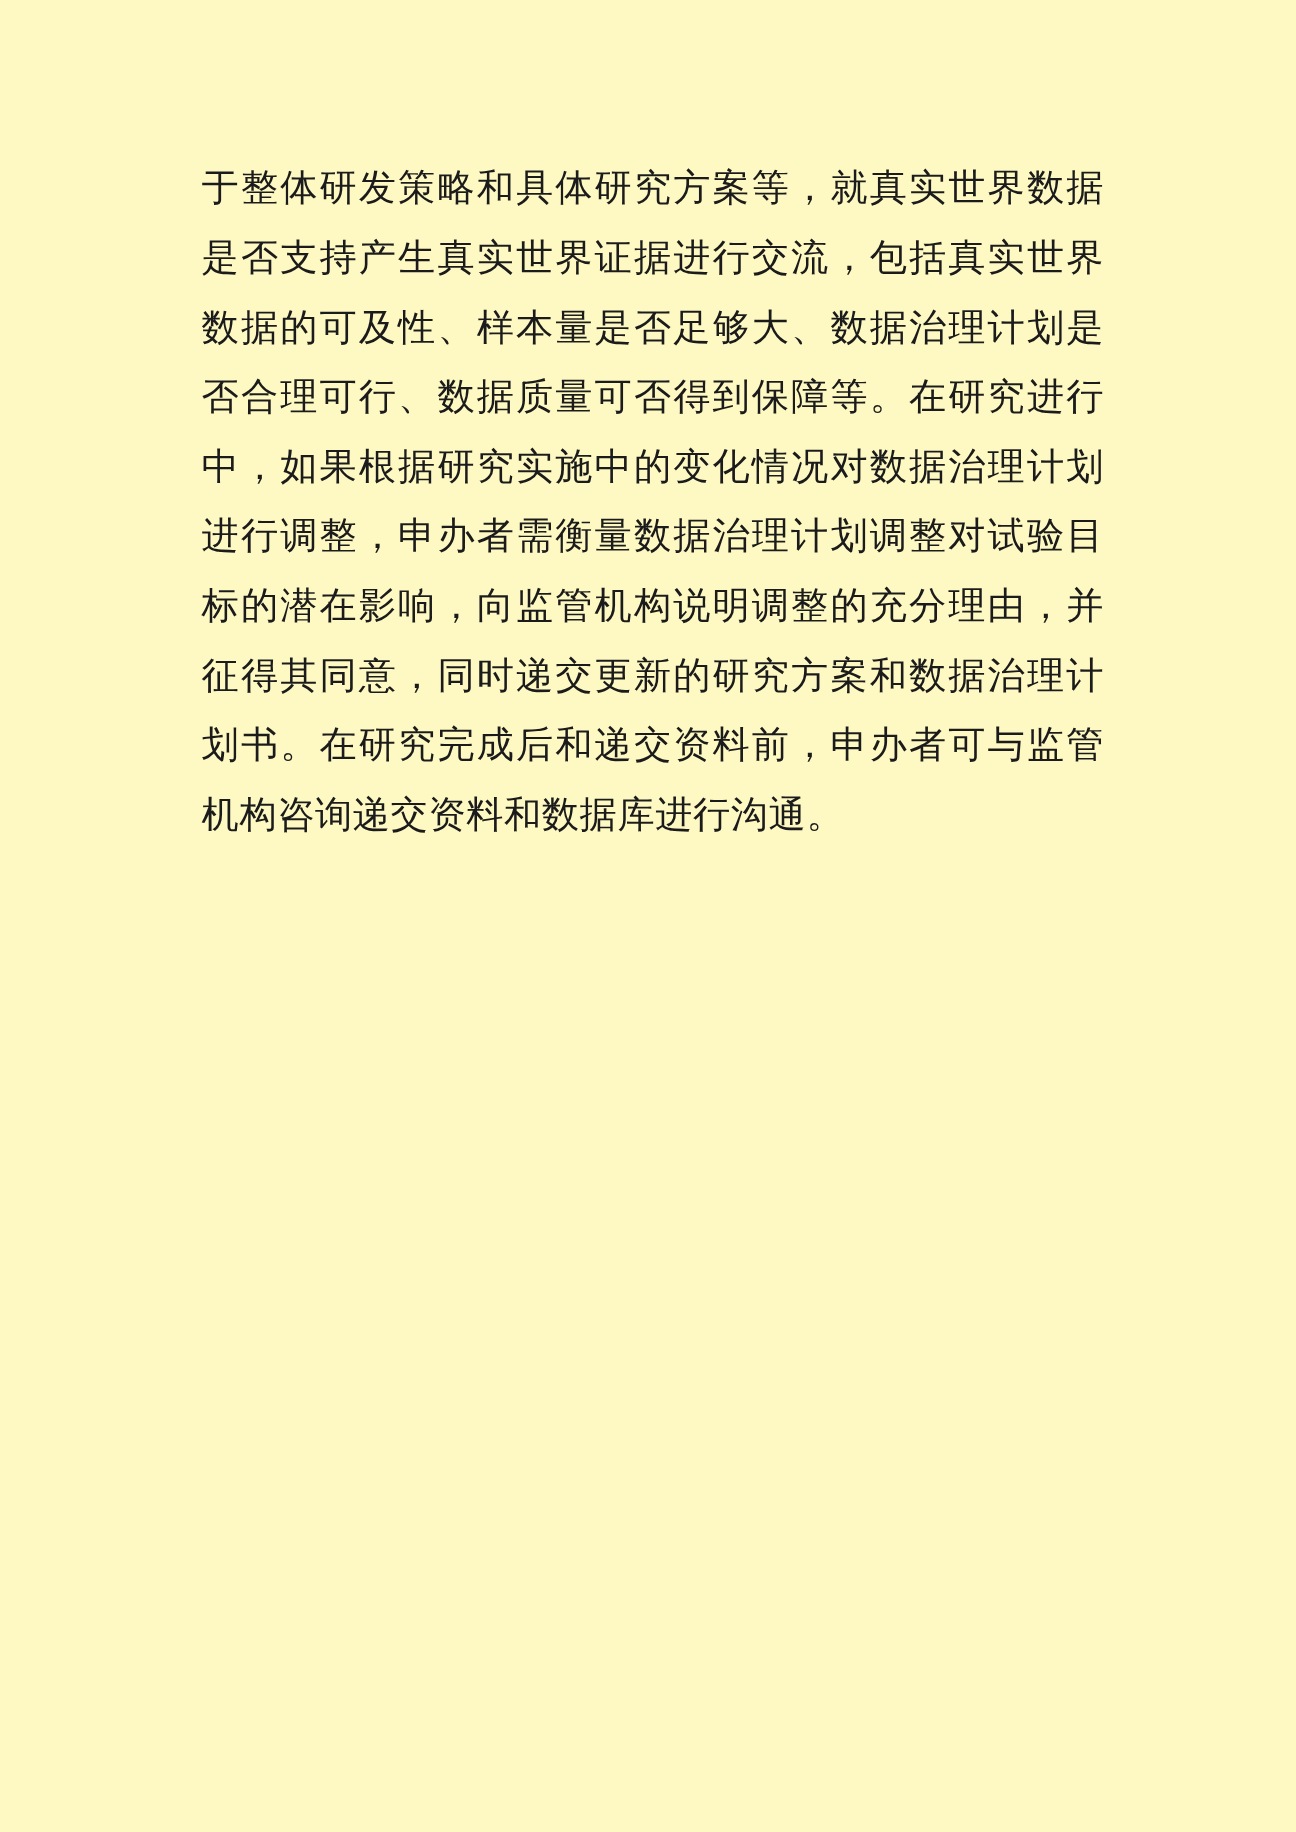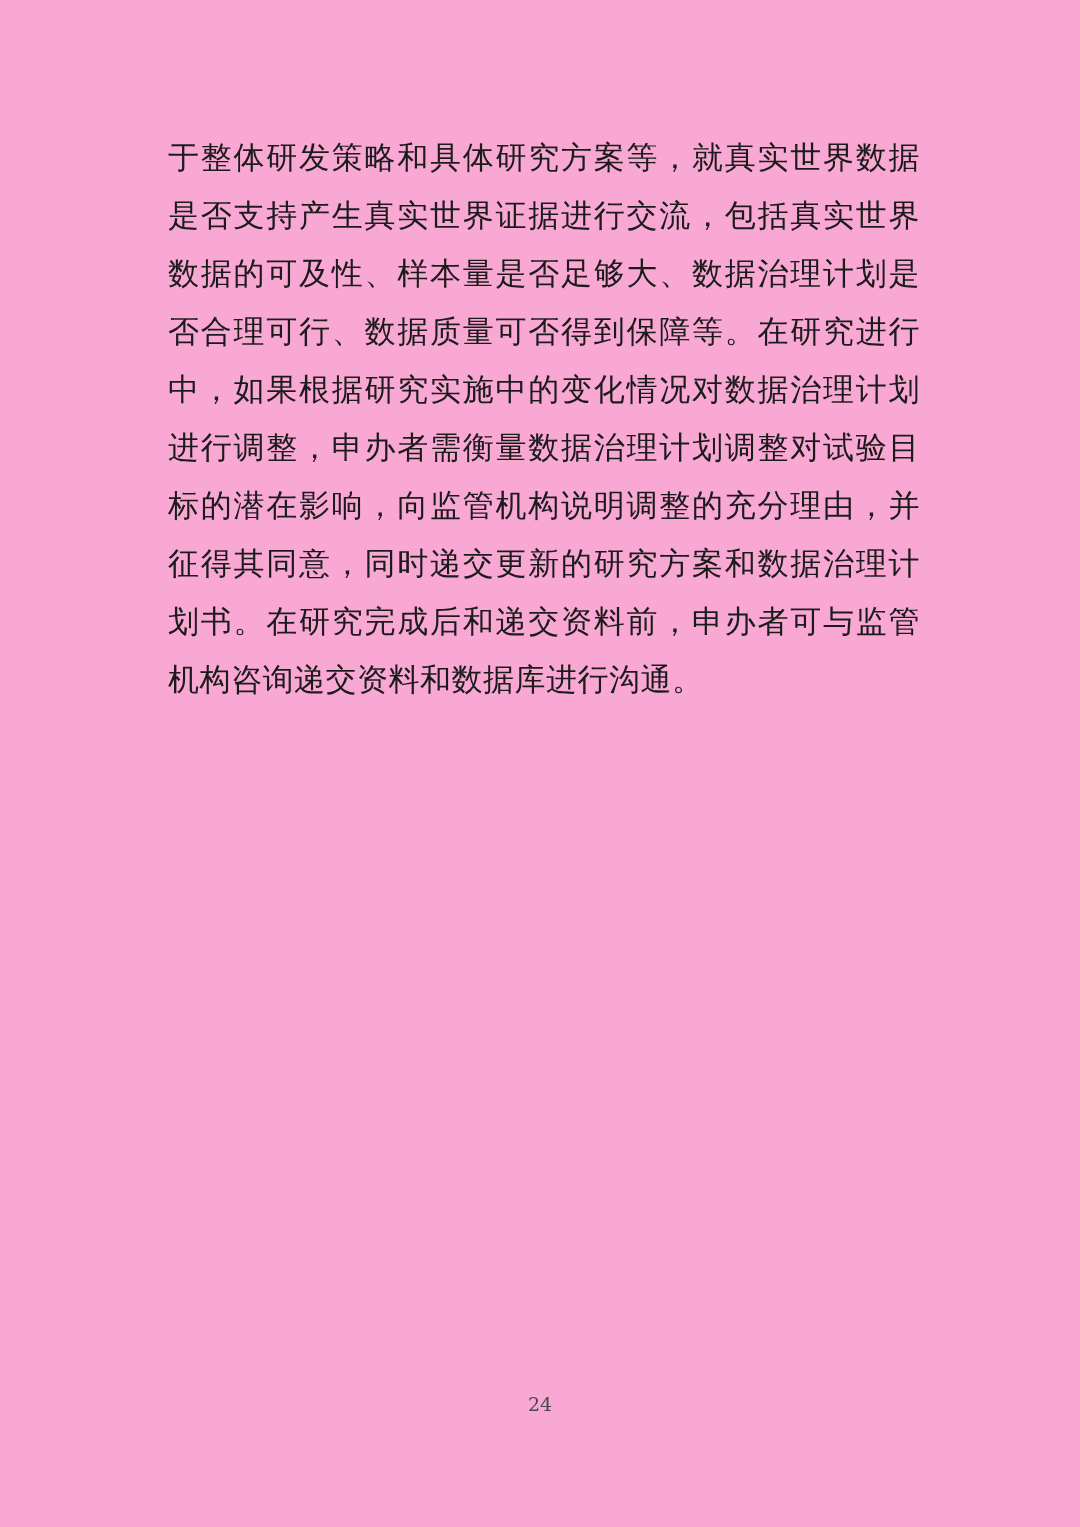--- a/index.html
+++ b/index.html
@@ -4,21 +4,21 @@
 <style>
   html, body {
     margin: 0;
     padding: 0;
     background: #ffffff;
   }
   .page {
     position: relative;
     width: 1080px;
     height: 1527px;
-    background: #f9a8d4;
+    background: #fef9c3;
     margin: 0 auto;
     overflow: hidden;
     font-family: "DejaVu Serif", "Liberation Serif", serif;
   }
   .content {
     position: absolute;
     left: 168px;
     top: 128px;
     width: 752px;
   }
@@ -44,14 +44,13 @@
     font-family: "DejaVu Serif", "Liberation Serif", serif;
   }
 </style>
 </head>
 <body>
 
 <div class="page">
   <div class="content">
     <p class="body-paragraph">于整体研发策略和具体研究方案等，就真实世界数据是否支持产生真实世界证据进行交流，包括真实世界数据的可及性、样本量是否足够大、数据治理计划是否合理可行、数据质量可否得到保障等。在研究进行中，如果根据研究实施中的变化情况对数据治理计划进行调整，申办者需衡量数据治理计划调整对试验目标的潜在影响，向监管机构说明调整的充分理由，并征得其同意，同时递交更新的研究方案和数据治理计划书。在研究完成后和递交资料前，申办者可与监管机构咨询递交资料和数据库进行沟通。</p>
   </div>
-  <div class="page-number">24</div>
 </div>
 
 </body></html>

